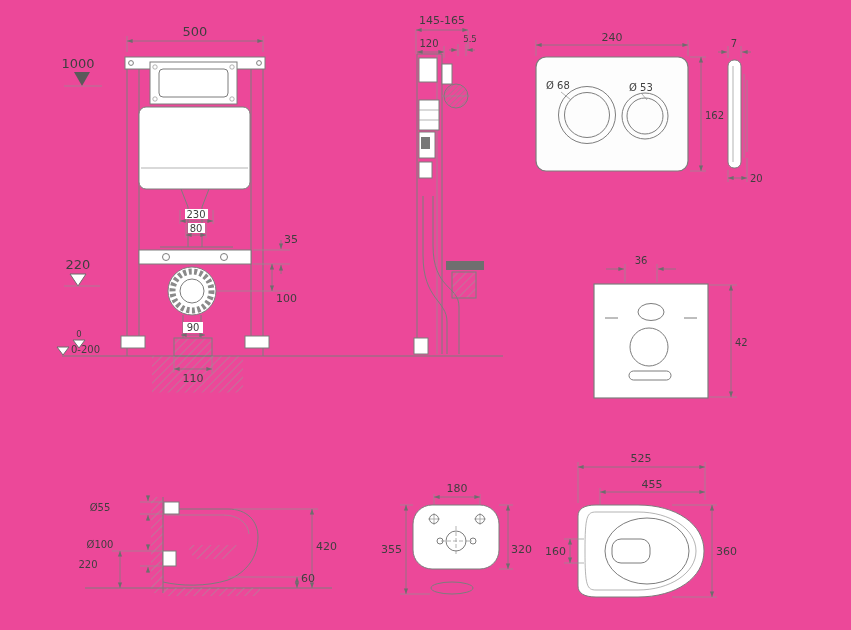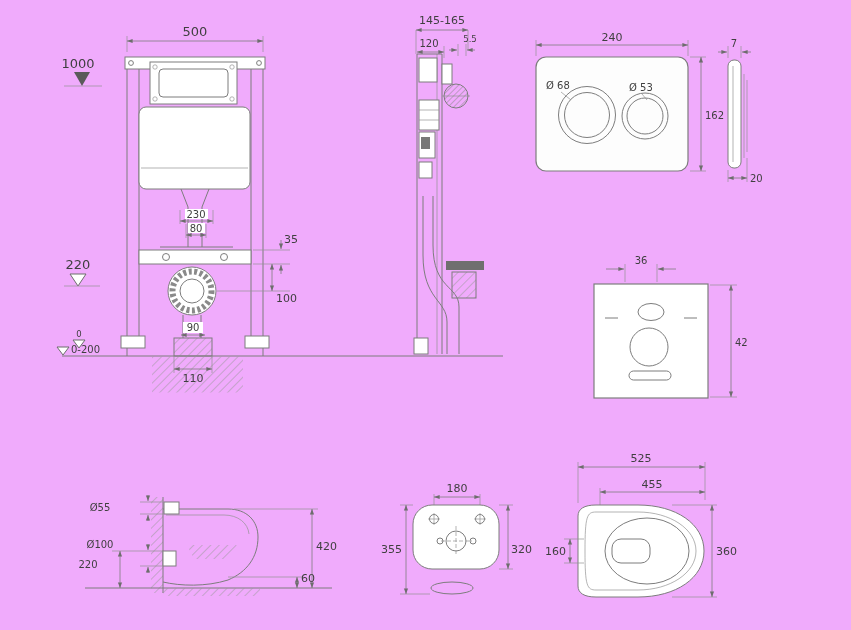--- a/index.html
+++ b/index.html
@@ -1,16 +1,16 @@
 <!DOCTYPE html>
 <html><head>
 <meta charset="utf-8">
 <style>
   html,body{margin:0;padding:0;background:#ffffff}
-  .stage{position:relative;width:851px;height:630px;background:#f0abfc;overflow:hidden}
+  .stage{position:relative;width:851px;height:630px;background:#ec4899;overflow:hidden}
   text{fill:#3f3f3f;font-family:"DejaVu Sans", sans-serif}
   .t13{font-size:13px}
   .t11{font-size:11px}
   .t10{font-size:10px}
   .t9{font-size:8.5px}
   .ln{stroke:#7d7d7d;stroke-width:1;fill:none}
   .lt{stroke:#939393;stroke-width:.7;fill:none}
   .dm{stroke:#7d7d7d;stroke-width:.8;fill:none}
   .fw{fill:#ffffff}
   .tri{fill:#5a5a5a;stroke:none}

